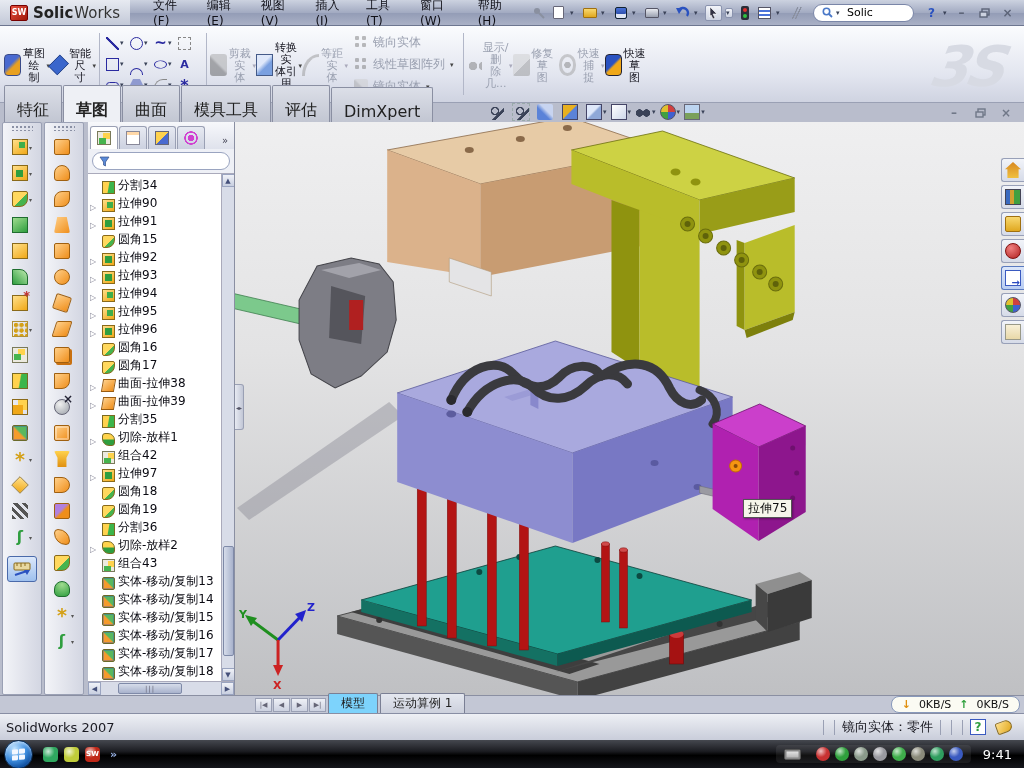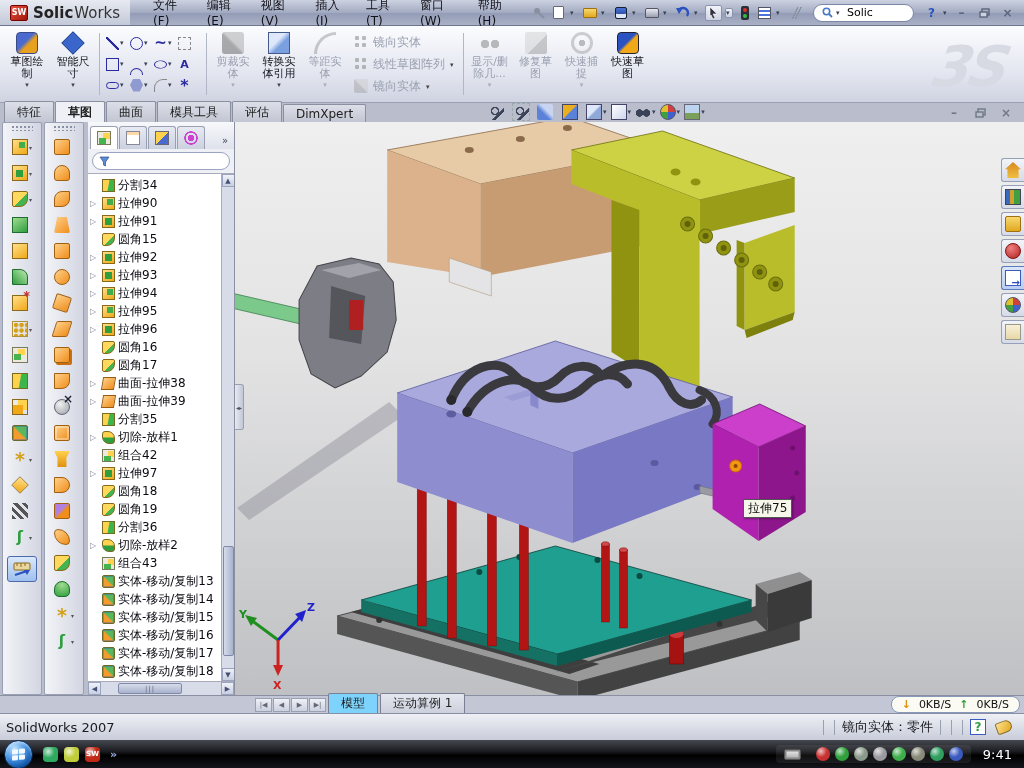--- a/index.html
+++ b/index.html
@@ -28,21 +28,21 @@
 .raised{border:1px solid #8a93ae;background:linear-gradient(#f2f4f9,#cdd3e2);border-radius:2px}
 #searchbox{display:flex;align-items:center;gap:3px;background:#fff;border:1px solid #7a86a8;border-radius:9px;height:18px;padding:0 8px;margin:0 6px}
 #searchbox input{border:none;outline:none;width:58px;font-size:11px;background:transparent}
 #win-btns{margin-left:auto;display:flex;gap:2px;padding-right:6px}
 .wbtn{width:21px;height:16px;display:flex;align-items:center;justify-content:center;color:#5c6478;font-size:12px;font-weight:bold}
 
 #cmdbar{position:absolute;left:0;top:26px;width:1024px;height:77px;background:linear-gradient(#fbfcfe,#e2e5ef 65%,#cfd3e1);
  border-bottom:1px solid #9aa0b4;display:flex;align-items:stretch;padding:3px 4px}
 .grp{display:flex;align-items:stretch}
 .sep-v{width:1px;background:#b2b7c8;margin:4px 3px}
-.cmdbtn{width:46px;display:flex;flex-direction:column;align-items:center;justify-content:flex-start;padding-top:3px;border-radius:3px}
+.cmdbtn{width:46px;display:flex;align-items:center;justify-content:flex-start;padding-top:3px;border-radius:3px}
 .bic{width:22px;height:22px;margin-bottom:2px}
 .blabel{white-space:pre-line;text-align:center;font-size:11px;line-height:12px;color:#15151f}
 .bdrop{font-size:7px;color:#444;margin-top:1px}
 .cmdbtn.dis .blabel{color:#9aa0b0}.cmdbtn.dis .bic{filter:grayscale(1);opacity:.45}.cmdbtn.dis .bdrop{color:#aab}
 .bi-sketch{background:linear-gradient(135deg,#4a6ad0 42%,#e8a020 58%);border-radius:4px;border:1px solid #3a4a88}
 .bi-dim{background:#3a66cc;border:1px solid #223a77;transform:rotate(45deg) scale(.75)}
 .bi-trim{background:linear-gradient(45deg,#c03030 45%,#9aa0a8 55%);border-radius:3px}
 .bi-convert{background:linear-gradient(135deg,#dfe8fa 40%,#7aa0e0 60%);border:1px solid #445a88}
 .bi-offset{border:3px solid #8a8f9a;border-right:none;border-bottom:none;border-top-left-radius:100%}
 .bi-mirror{background:linear-gradient(90deg,#9aa0ac 48%,#d8dce4 52%)}
@@ -68,21 +68,21 @@
 .sk-arc-icon{border:1.5px solid #2a2aa0;border-bottom:none;border-radius:8px 8px 0 0;height:7px!important;align-self:flex-end}
 .sk-ellipse-icon{border:1.5px solid #2a2aa0;border-radius:50%;transform:scaleY(.62) rotate(-20deg)}
 .sk-text-icon::before{content:"A";font-weight:bold;color:#2a2aa0}
 .sk-slot-icon{border:1.5px solid #2a2aa0;border-radius:7px;height:7px!important}
 .sk-polygon-icon{background:#8f9ad0;clip-path:polygon(25% 0,75% 0,100% 50%,75% 100%,25% 100%,0 50%)}
 .sk-sketch-fillet-icon{border-left:1.5px solid #888;border-top:1.5px solid #888;border-top-left-radius:9px}
 .sk-point-icon::before{content:"*";font-weight:bold;font-size:16px;color:#2a2aa0}
 #ds-mark{position:absolute;right:18px;top:8px;font-size:56px;font-style:italic;color:#d7dae3;transform:skewX(-12deg);font-weight:bold;letter-spacing:-4px}
 
 #tabrow{position:absolute;left:0;top:103px;width:1024px;height:19px;background:#b9bdcc;display:flex;align-items:flex-end}
-.rtab{padding:2px 12px 1px;margin-right:1px;font-size:12px;color:#222;background:linear-gradient(#dcdfe8,#c2c6d2);
+.rtab{padding:14px 12px 1px;margin-right:1px;font-size:16px;color:#222;background:linear-gradient(#dcdfe8,#c2c6d2);
  border:1px solid #8a8fa2;border-bottom:none;border-radius:2px 2px 0 0}
 .rtab.active{background:#eef0f5;font-weight:bold}
 #headsup{position:absolute;left:488px;top:1px;display:flex;gap:4px;align-items:center}
 .hucell{display:flex;align-items:center;gap:1px}
 .hu{width:16px;height:16px;display:block}
 .hu-zoomfit{background:radial-gradient(circle 4px at 7px 7px,transparent 2.6px,#3a4258 3px 4px,transparent 4.5px),linear-gradient(135deg,transparent 60%,#3a4258 63% 72%,transparent 75%)}
 .hu-zoomarea{background:radial-gradient(circle 4px at 7px 7px,transparent 2.6px,#3a4258 3px 4px,transparent 4.5px),linear-gradient(135deg,transparent 60%,#3a4258 63% 72%,transparent 75%);outline:1px dashed #9aa}
 .hu-prev{background:linear-gradient(45deg,#5a82d8 40%,#c8d4f0 60%);border-radius:2px}
 .hu-section{background:linear-gradient(135deg,#e8b020 48%,#5a82d8 52%);border:1px solid #446}
 .hu-vcube{background:linear-gradient(135deg,#dfe8fa 45%,#8fa8d8 55%);border:1px solid #446}
@@ -143,21 +143,21 @@
 .ptab{width:28px;height:23px;border:1px solid #9aa0b4;border-bottom:none;border-radius:3px 3px 0 0;background:linear-gradient(#e7eaf2,#ccd1e0);display:flex;align-items:center;justify-content:center}
 .ptab.active{background:#fff}
 .ptab span{width:14px;height:14px;display:block}
 .pt2{background:#fff;border:1px solid #889;box-shadow:inset 0 3px 0 #ffd8a8}
 .pt3{background:linear-gradient(135deg,#ffd24d 50%,#4a6ad0 50%);border:1px solid #667}
 .pt4{background:radial-gradient(circle 3px at 50% 50%,#d040d0 3px,transparent 3.5px),radial-gradient(circle 7px at 50% 50%,transparent 5px,#d040d0 5.5px 6.5px,transparent 7px)}
 #tp-more{margin-left:auto;font-size:10px;color:#445;padding:0 4px 3px}
 #tp-filter{height:24px;background:#eef0f6;display:flex;align-items:center;padding:2px 4px}
 #tp-filterbox{flex:1;height:18px;background:#fff;border:1px solid #9aa4c0;border-radius:9px;display:flex;align-items:center;padding:0 6px;gap:4px}
 #tlist{position:relative;flex:1;background:#fff;border-top:1px solid #aab;overflow:hidden;padding:2px 0 0 2px}
-.trow{display:flex;align-items:center;height:18px;gap:3px;white-space:nowrap}
+.trow{display:flex;align-items:flex-end;height:18px;gap:3px;white-space:nowrap}
 .tarrow{width:9px;font-size:8px;color:#889;flex:none}
 .tlabel{font-size:12px;color:#0a0a12}
 #vscroll{position:absolute;right:0;top:0;bottom:0;width:13px;background:#d8dce8;border-left:1px solid #aab;display:flex;flex-direction:column;align-items:center}
 .sbtn{width:13px;height:13px;font-size:7px;color:#45507a;display:flex;align-items:center;justify-content:center;background:linear-gradient(#f0f2f8,#c8cfe0);border:1px solid #9aa4c0}
 #vthumb{position:absolute;top:372px;width:11px;height:110px;background:linear-gradient(90deg,#d6dcea,#a8b2cc);border:1px solid #7f8aa8;border-radius:2px}
 #hscroll{height:14px;background:#d8dce8;border-top:1px solid #aab;display:flex;align-items:center;position:relative}
 #hthumb{position:absolute;left:30px;width:64px;height:11px;background:linear-gradient(#d6dcea,#a8b2cc);border:1px solid #7f8aa8;border-radius:2px;
  display:flex;align-items:center;justify-content:center;font-size:7px;color:#667;letter-spacing:1px}
 
 #viewport{position:absolute;left:235px;top:122px;width:789px;height:573px;background:linear-gradient(180deg,#efeff0 0%,#e3e3e4 40%,#bfc0c3 100%);overflow:hidden}

